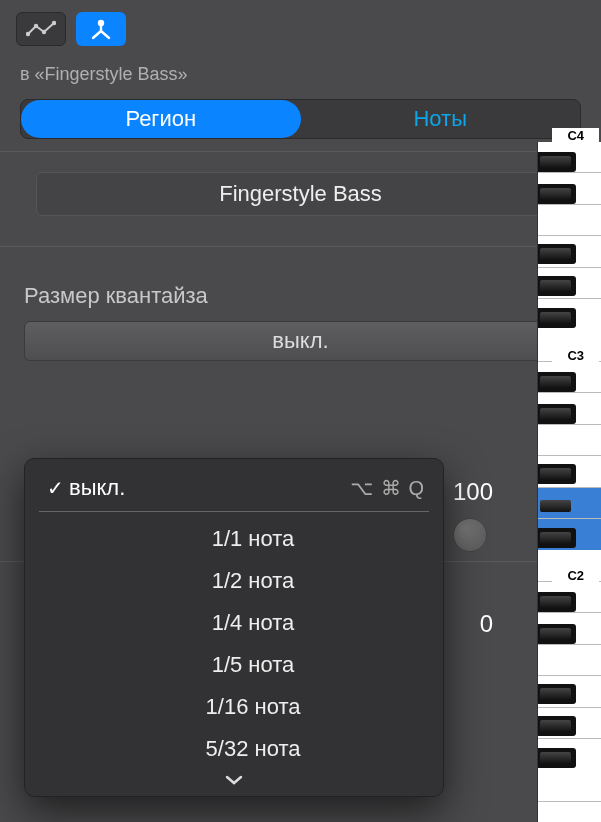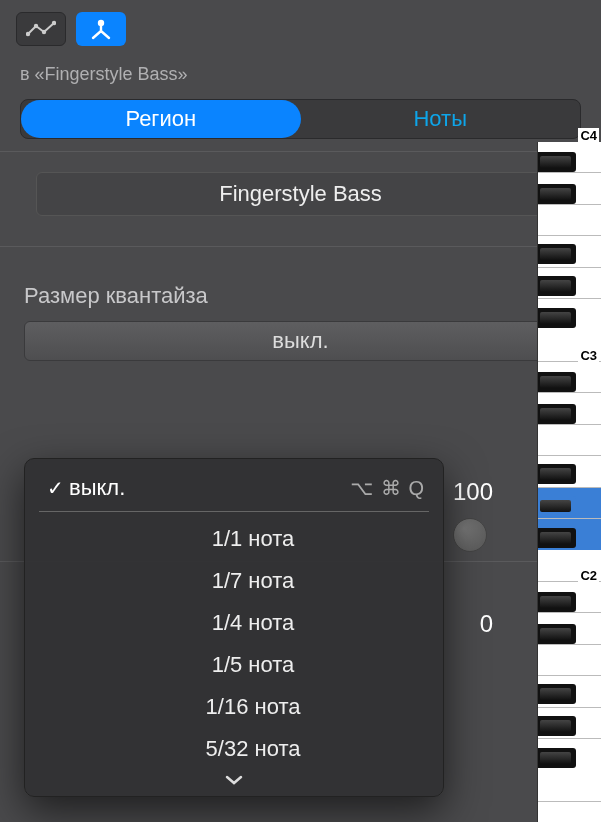--- a/index.html
+++ b/index.html
@@ -41,21 +41,21 @@
   .slider-row.two { top: 610px; }
   .val { color: #fff; font-size: 24px; min-width: 50px; text-align: right; }
   .knob { width: 34px; height: 34px; border-radius: 50%; background: radial-gradient(circle at 30% 30%, #777, #555); border: 1px solid #444; }
   
   .piano { position: absolute; right: 0; top: 142px; bottom: 0; width: 64px; background: #fff; border-left: 1px solid #333; }
   .oct { position: absolute; left: 0; right: 0; height: 220px; }
   .wkey { position: absolute; left: 0; right: 0; height: calc(100% / 7); border-bottom: 1px solid #bbb; background: #fff; }
   .wkey.sel { background: #3a7fd6; }
   .bkey { position: absolute; left: 0; width: 60%; height: 20px; background: #111; z-index: 2; border-radius: 0 3px 3px 0; }
   .bkey::after { content: ""; position: absolute; left: 2px; right: 5px; top: 4px; bottom: 4px; background: linear-gradient(#444,#111); border-radius: 2px; }
-  .olabel { position: absolute; right: 2px; top: -14px; font-size: 13px; font-weight: 600; color: #000; background: #fff; padding: 0 2px; z-index: 3; }
+  .olabel { position: absolute; right: 2px; top: -14px; font-size: 13px; font-weight: 600; color: #000; background: #fff; padding: 0 15px; z-index: 3; }
 </style>
 </head>
 <body>
 
 <div class="topbar">
   <div class="tool-btn dark">
     <svg width="30" height="18" viewBox="0 0 30 18">
         <path d="M2 14 L10 6 L18 12 L28 3" stroke="#ccc" stroke-width="2" fill="none"></path>
         <circle cx="2" cy="14" r="2.2" fill="#ccc"></circle>
         <circle cx="10" cy="6" r="2.2" fill="#ccc"></circle>
@@ -104,21 +104,21 @@
 </div>
 
 <div class="menu">
   <div class="menu-head">
     <span class="check">✓</span>
     <span style="cursor:pointer;">выкл.</span>
     <span class="shortcut">⌥ ⌘ Q</span>
   </div>
   <hr>
   <div class="menu-item">1/1 нота</div>
-  <div class="menu-item">1/7 нота</div>
+  <div class="menu-item">1/2 нота</div>
   <div class="menu-item">1/4 нота</div>
   <div class="menu-item">1/5 нота</div>
   <div class="menu-item">1/16 нота</div>
   <div class="menu-item">5/32 нота</div>
   <div class="menu-more">
     <svg width="20" height="12" viewBox="0 0 20 12">
         <path d="M3 3 L10 9 L17 3" stroke="#ddd" stroke-width="2.5" fill="none" stroke-linecap="round"></path>
       </svg>
   </div>
 </div>

